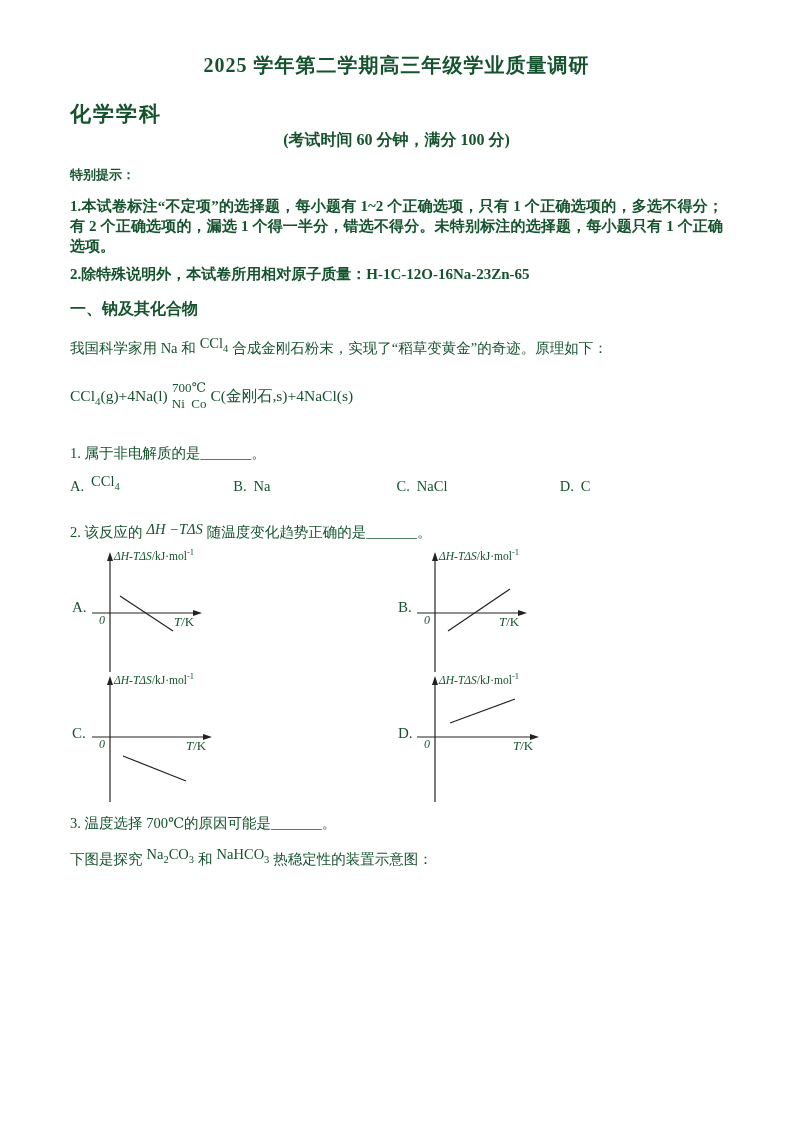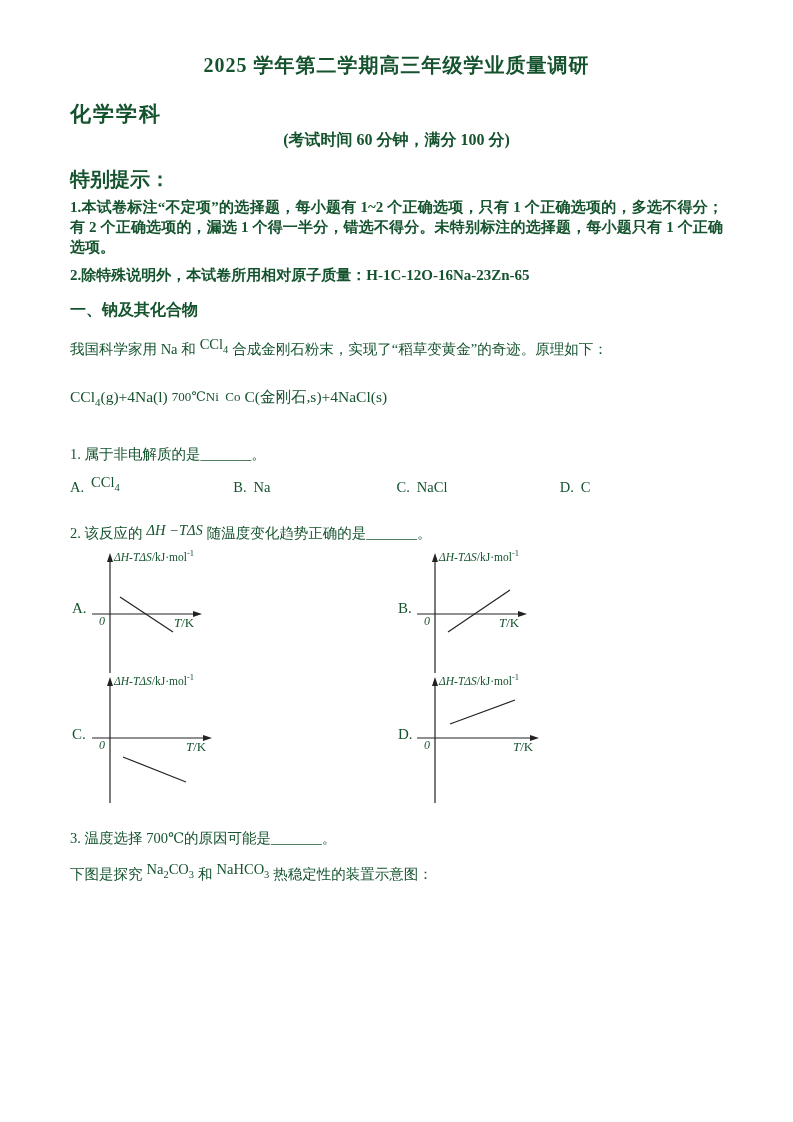--- a/index.html
+++ b/index.html
@@ -8,35 +8,35 @@
     width:793px;height:1122px;
     box-sizing:border-box;
     padding:52px 70px 40px 70px;
     background:#ffffff;
     color:#14532d;
     font-family:"Liberation Serif","DejaVu Serif",serif;
   }
   .title{font-size:20px;font-weight:bold;text-align:center;margin:0;letter-spacing:1px;}
   .subject{font-size:21px;font-weight:bold;margin:21px 0 0 0;letter-spacing:2px;}
   .exam-info{font-size:16px;font-weight:bold;text-align:center;margin:2px 0 0 0;}
-  .notice-h{font-size:20px;font-weight:bold;margin:15px 0 4px 0;}
+  .notice-h{font-size:13px;font-weight:bold;margin:15px 0 12px 0;}
   .notice-1{font-size:15px;font-weight:bold;line-height:20px;margin:3px 0 0 0;text-align:justify;}
   .notice-2{font-size:15px;font-weight:bold;margin:9px 0 0 0;}
   .section-h{font-size:16px;font-weight:bold;margin:15px 0 0 0;font-family:Liberation Serif, serif;}
   .intro{font-size:14.5px;margin:15px 0 0 0;line-height:26px;}
   .chem{position:relative;top:-5px;display:inline-block;margin:0 4px;font-size:14.5px;}
   .chem sub{font-size:10.5px;line-height:0;}
   .equation{font-size:15.5px;margin:13px 0 0 0;display:flex;align-items:center;height:44px;}
   .eq-part sub{font-size:11px;line-height:0;}
-  .eq-cond{display:inline-flex;flex-direction:row;align-items:center;font-size:13px;line-height:16px;padding:0 4px;}
+  .eq-cond{display:inline-flex;flex-direction:column;align-items:center;font-size:13px;line-height:16px;padding:0 4px;}
   .eq-cond span{white-space:pre;}
   .q{font-size:14.5px;margin:0;}
   .q1{margin-top:26px;}
   .q2{margin-top:28px;}
-  .q3{margin-top:22px;}
+  .q3{margin-top:8px;}
   .imath{font-style:italic;margin:0 4px;position:relative;top:-3px;}
   .options{display:flex;margin-top:15px;font-size:14.5px;}
   .opt{width:165px;display:flex;align-items:baseline;}
   .opt .key{margin-right:7px;}
   .graphs{position:relative;height:258px;margin-top:6px;}
   .g-opt{position:absolute;font-size:15px;}
   .graph{position:absolute;width:220px;height:132px;}
   .graph svg{position:absolute;left:0;top:0;}
   .graph line{stroke:#222;stroke-width:1.2;}
   .graph polygon{fill:#222;}

